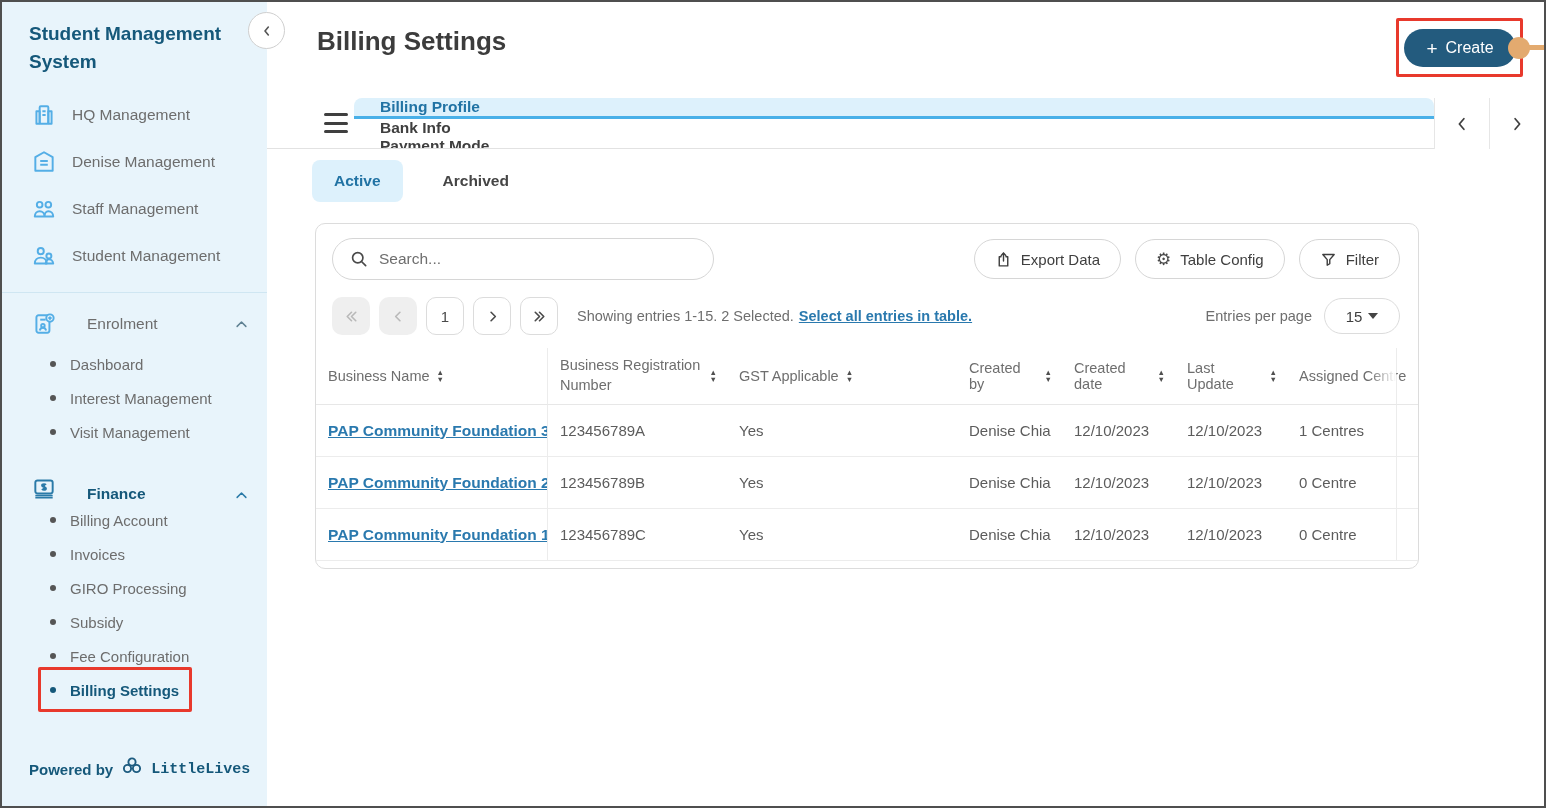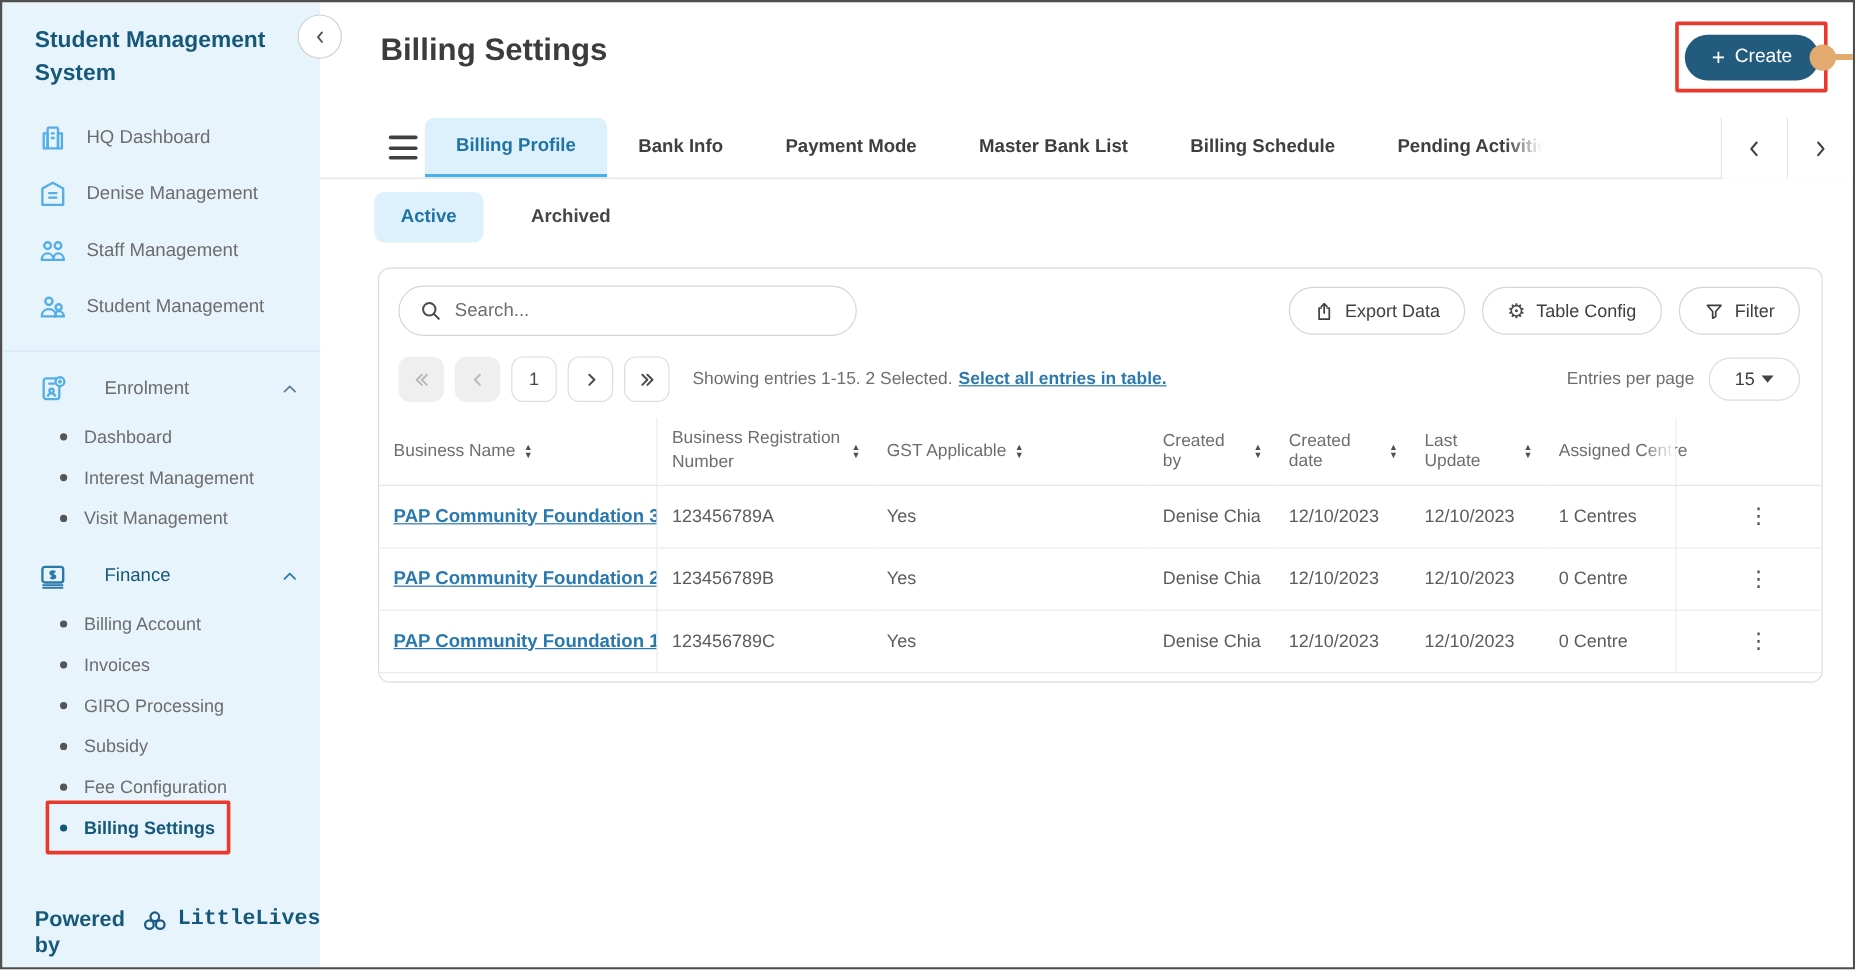--- a/index.html
+++ b/index.html
@@ -16,63 +16,63 @@
   .sidebar{position:absolute;left:0;top:0;bottom:0;width:265px;background:var(--sb-bg);}
   .sb-title{padding:18px 40px 0 27px;font-size:19px;line-height:1.45;font-weight:bold;color:var(--sb-dark);}
   .collapse-btn{position:absolute;top:10px;left:246px;width:37px;height:37px;border-radius:50%;
     background:#fff;border:1px solid #cfcfcf;display:flex;align-items:center;justify-content:center;
     color:#555;cursor:pointer;z-index:5;}
   .sb-top{margin-top:16px;}
   .sb-item{display:flex;align-items:center;gap:13px;height:47px;padding-left:27px;color:var(--gray);font-size:15.5px;cursor:pointer;}
   .sb-ic{width:30px;height:30px;flex:0 0 30px;color:var(--icon-blue);display:flex;align-items:center;justify-content:center;}
   .sb-divider{border-top:1px solid #cfe6f2;margin:13px 0 8px 0;}
   .sb-sec-head{display:flex;align-items:center;gap:28px;height:46px;padding:0 18px 0 27px;color:var(--gray);font-size:15.5px;cursor:pointer;}
-  .sb-sec-head.active{color:var(--sb-dark);font-weight:normal;}
+  .sb-sec-head.active{color:var(--sb-dark);font-weight:bold;align-items:flex-end;}
   .sb-sec-head.active .sb-ic{color:#2a7aa8;}
   .sb-sec-head .chev{margin-left:auto;color:#5f8193;}
   .sb-sec-head.active .chev{color:#2a7aa8;}
   .sb-child{position:relative;display:flex;align-items:center;height:34px;padding-left:68px;color:var(--gray);font-size:15px;cursor:pointer;}
   .sb-child::before{content:"";position:absolute;left:48px;width:6px;height:6px;border-radius:50%;background:#555;}
   .sb-child.active{color:var(--sb-dark);font-weight:bold;}
   .sb-child.active::before{background:var(--sb-dark);}
   .annot-red{position:absolute;border:3px solid var(--red);border-radius:2px;pointer-events:none;}
   .annot-billing{left:36px;top:-6px;width:154px;height:45px;}
-  .sb-footer{position:absolute;left:27px;bottom:8px;display:flex;align-items:flex-start;gap:7px;
-    color:var(--sb-dark);font-size:18px;font-weight:600;}
+  .sb-footer{position:absolute;left:27px;bottom:28px;display:flex;align-items:flex-end;gap:7px;
+    color:var(--sb-dark);font-size:15px;font-weight:600;}
   .sb-footer .brand{font-weight:bold;font-family:Liberation Mono, monospace;}
 
   
   .main{position:absolute;left:265px;top:0;right:0;bottom:0;background:#fff;}
   .page-title{position:absolute;left:50px;top:24px;font-size:26px;font-weight:bold;color:#3c3c3c;}
   .create-btn{position:absolute;left:1137px;top:27px;width:112px;height:38px;border:none;border-radius:19px;
     background:var(--navy);color:#fff;font-size:16px;display:flex;align-items:center;justify-content:center;gap:8px;cursor:pointer;}
   .create-btn .plus{font-size:19px;font-weight:400;line-height:1;}
   .annot-create{left:1129px;top:16px;width:127px;height:59px;}
   .callout-dot{position:absolute;left:1241px;top:35px;width:22px;height:22px;border-radius:50%;background:var(--orange);z-index:4;}
   .callout-line{position:absolute;left:1259px;top:43px;width:22px;height:5px;background:var(--orange);z-index:3;}
 
   
   .tabbar{position:absolute;left:0;right:0;top:96px;height:51px;border-bottom:1px solid #e2e2e2;}
   .hamburger{position:absolute;left:57px;top:15px;width:24px;height:20px;display:flex;flex-direction:column;justify-content:space-between;cursor:pointer;}
   .hamburger span{display:block;height:3px;background:#3f3f3f;border-radius:2px;}
-  .tabs-scroll{position:absolute;left:87px;right:110px;top:0;bottom:0;display:flex;overflow:hidden;}
+  .tabs-scroll{position:absolute;left:87px;right:110px;top:0;bottom:0;display:flex;overflow:hidden;flex-direction:column;}
   .tab{display:flex;align-items:center;padding:0 26px;font-size:15.5px;font-weight:600;color:#3f3f3f;white-space:nowrap;cursor:pointer;}
   .tab.active{background:var(--tab-active-bg);border-radius:8px 8px 0 0;border-bottom:3px solid var(--tab-underline);color:var(--accent);}
   .tab.clipped{position:relative;max-width:146px;overflow:hidden;padding-right:0;}
   .tab.clipped::after{content:"";position:absolute;right:0;top:0;bottom:0;width:30px;background:linear-gradient(90deg,rgba(255,255,255,0),#fff);}
   .tab-nav{position:absolute;right:0;top:0;height:51px;display:flex;}
   .tab-nav button{width:55px;border:none;border-left:1px solid #e6e6e6;background:#fff;color:#3f3f3f;cursor:pointer;display:flex;align-items:center;justify-content:center;}
 
   
   .subtabs{position:absolute;left:45px;top:158px;display:flex;align-items:center;gap:18px;}
   .subtab{height:42px;display:flex;align-items:center;padding:0 22px;font-size:15.5px;font-weight:600;color:#454545;cursor:pointer;}
   .subtab.active{background:var(--tab-active-bg);border-radius:8px;color:var(--accent);}
 
   
-  .card{position:absolute;left:48px;top:221px;width:1204px;height:346px;border:1px solid var(--border);border-radius:10px;background:#fff;overflow:hidden;}
+  .card{position:absolute;left:48px;top:221px;width:1104px;height:346px;border:1px solid var(--border);border-radius:10px;background:#fff;overflow:hidden;}
   .card-row1{display:flex;align-items:center;margin:14px 18px 0 16px;}
   .search-box{width:382px;height:42px;border:1px solid #d6d6d6;border-radius:21px;display:flex;align-items:center;padding:0 16px;gap:10px;color:#4a4a4a;}
   .search-box input{border:none;outline:none;flex:1;font-size:15.5px;color:#3f3f3f;background:transparent;}
   .search-box input::placeholder{color:#6e6e6e;}
   .pill-buttons{margin-left:auto;display:flex;gap:14px;}
   .pill-btn{height:40px;border:1px solid #d6d6d6;border-radius:20px;background:#fff;display:flex;align-items:center;gap:9px;padding:0 20px;font-size:15px;color:#3f3f3f;cursor:pointer;}
   .gear-glyph{font-size:17px;line-height:1;color:#4a4a4a;}
 
   .card-row2{display:flex;align-items:center;margin:16px 18px 0 16px;height:40px;}
   .pg-btn{width:38px;height:38px;border-radius:10px;display:flex;align-items:center;justify-content:center;margin-right:9px;cursor:pointer;}
@@ -119,21 +119,21 @@
     </button>
 
     <nav class="sb-top">
       <div class="sb-item">
         <span class="sb-ic">
           <svg width="26" height="26" viewBox="0 0 24 24" fill="none" stroke="currentColor" stroke-width="1.8" stroke-linejoin="round">
               <rect x="8" y="4" width="8" height="16" rx="1"></rect>
               <path d="M5 8.5h3v11.5H5zM16 8.5h3v11.5h-3zM10.5 8.5h3M10.5 12h3"></path>
             </svg>
         </span>
-        <span>HQ Dashboard</span>
+        <span>HQ Management</span>
       </div>
       <div class="sb-item">
         <span class="sb-ic">
           <svg width="26" height="26" viewBox="0 0 24 24" fill="none" stroke="currentColor" stroke-width="1.8" stroke-linejoin="round">
               <path d="M12 3l8 4.5V20H4V7.5z"></path>
               <path d="M8.5 11h7M8.5 14.5h7"></path>
             </svg>
         </span>
         <span>Denise Management</span>
       </div>

